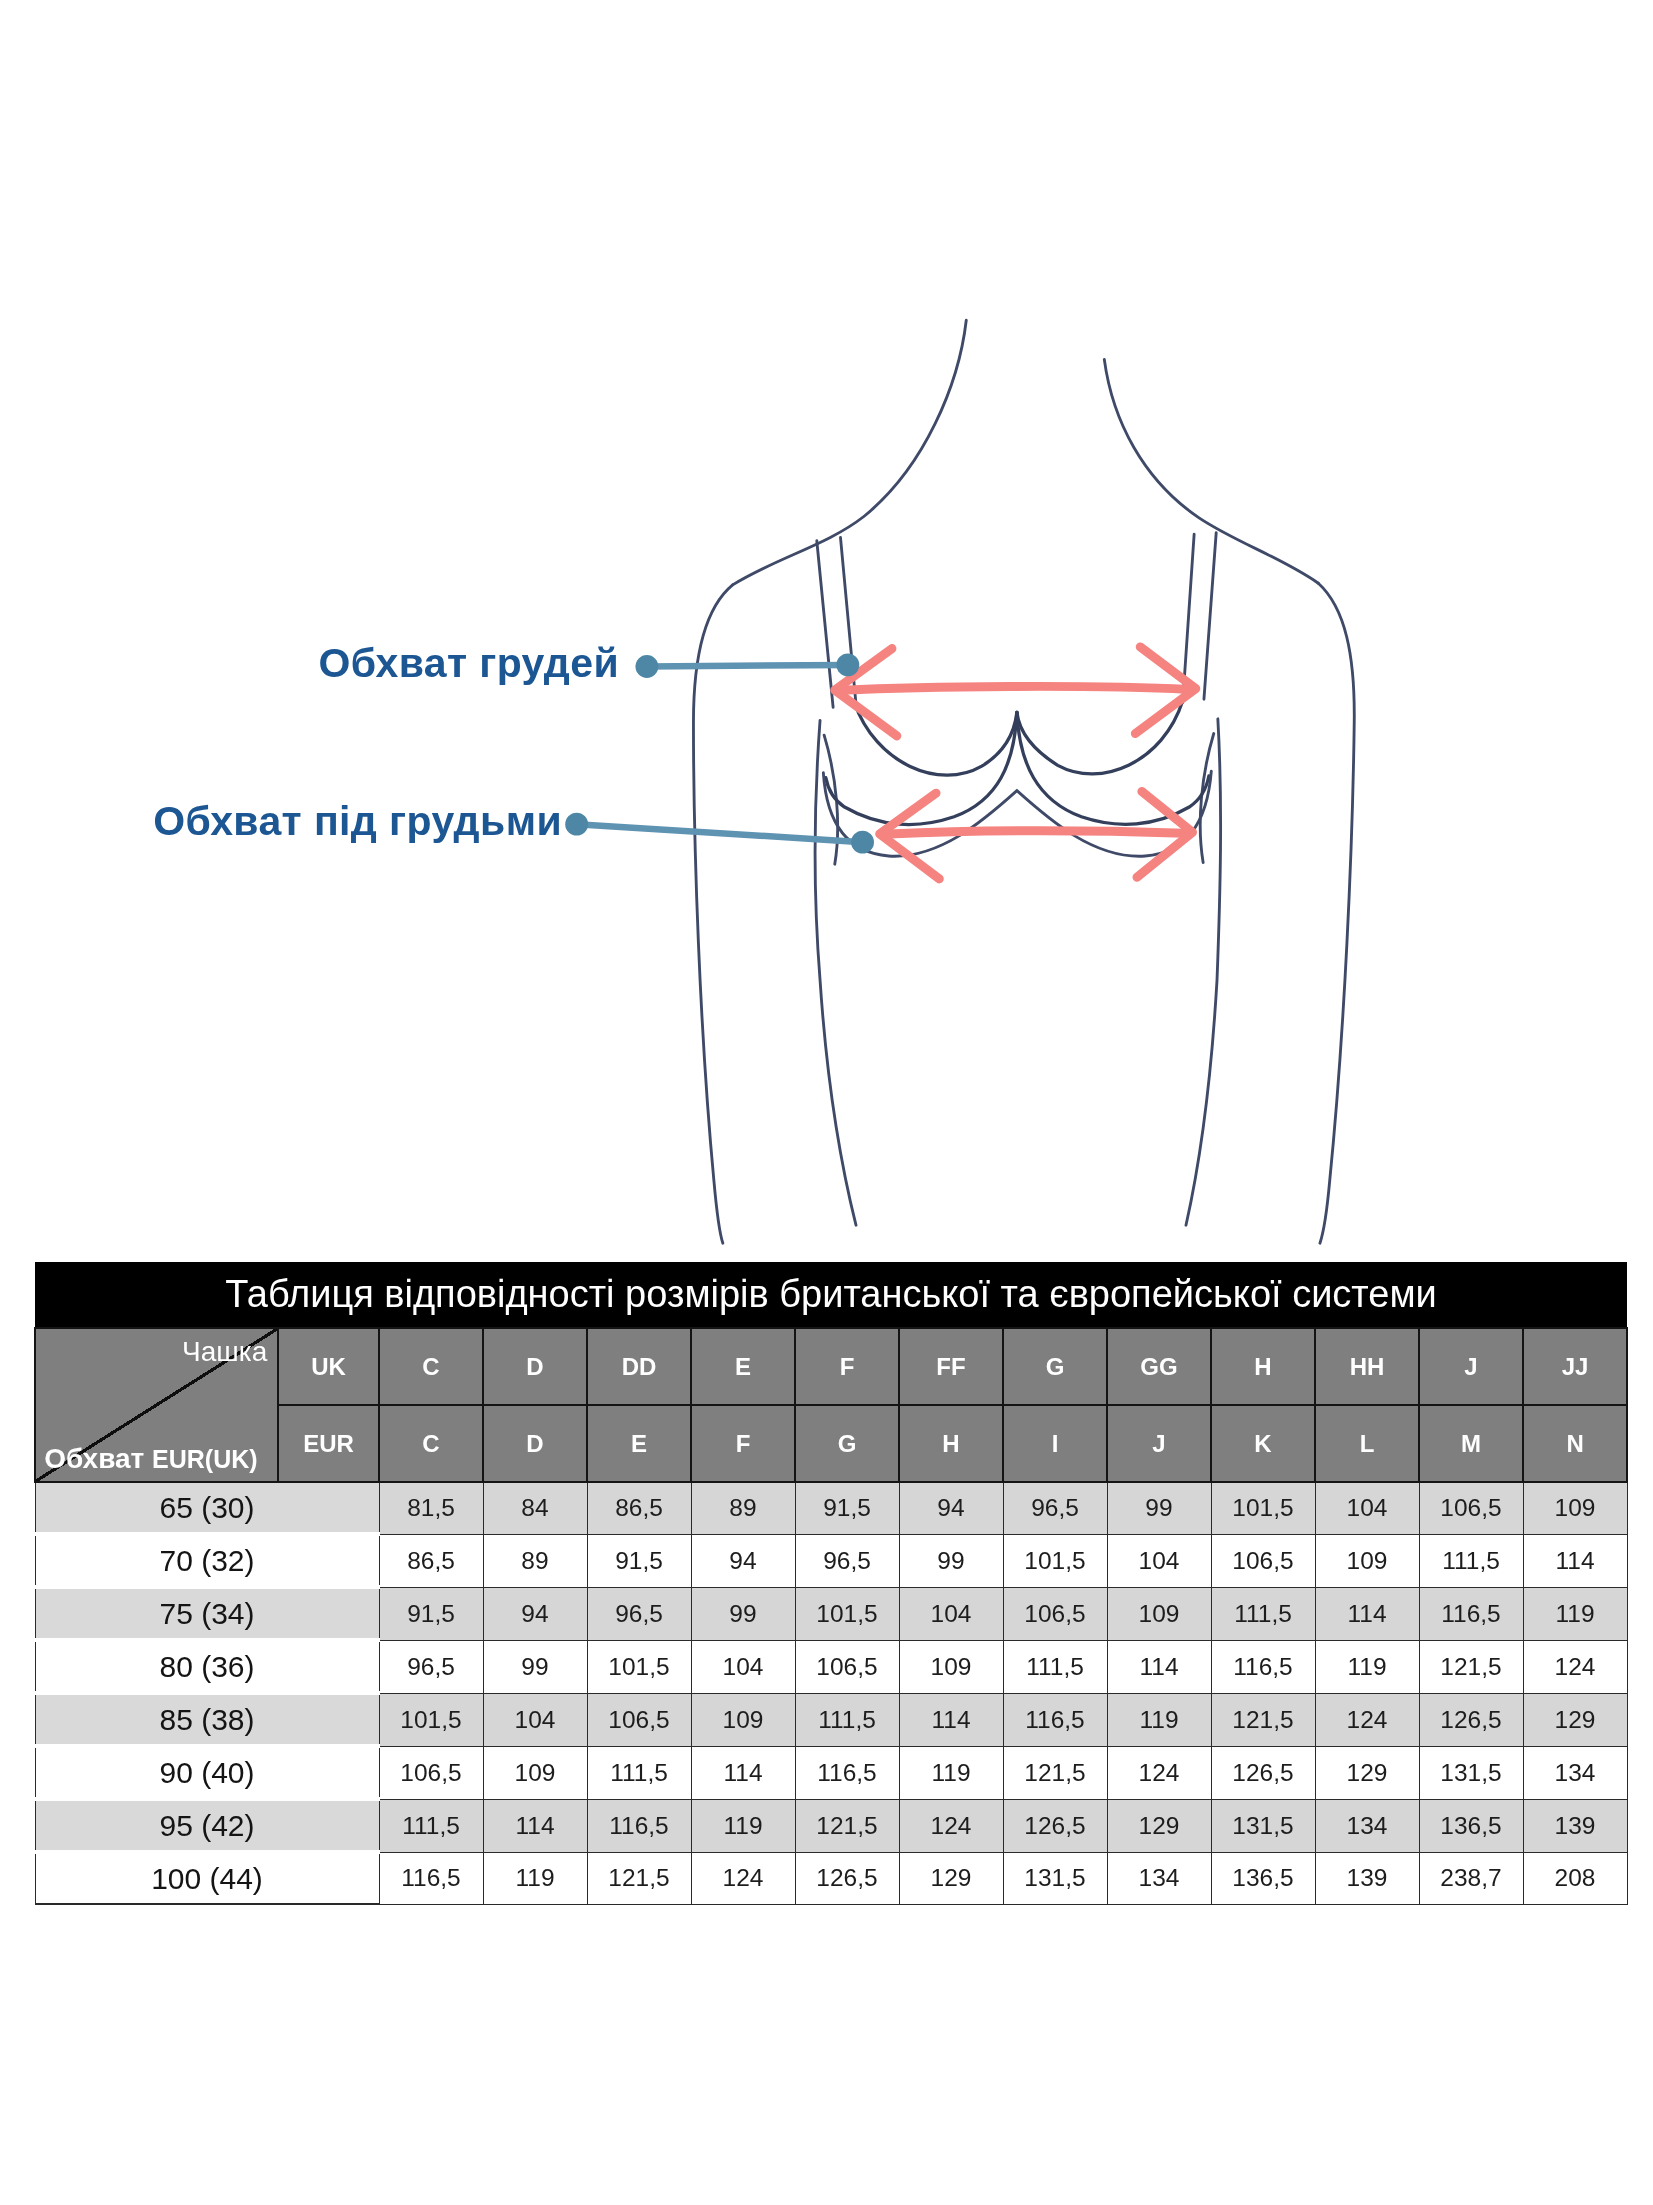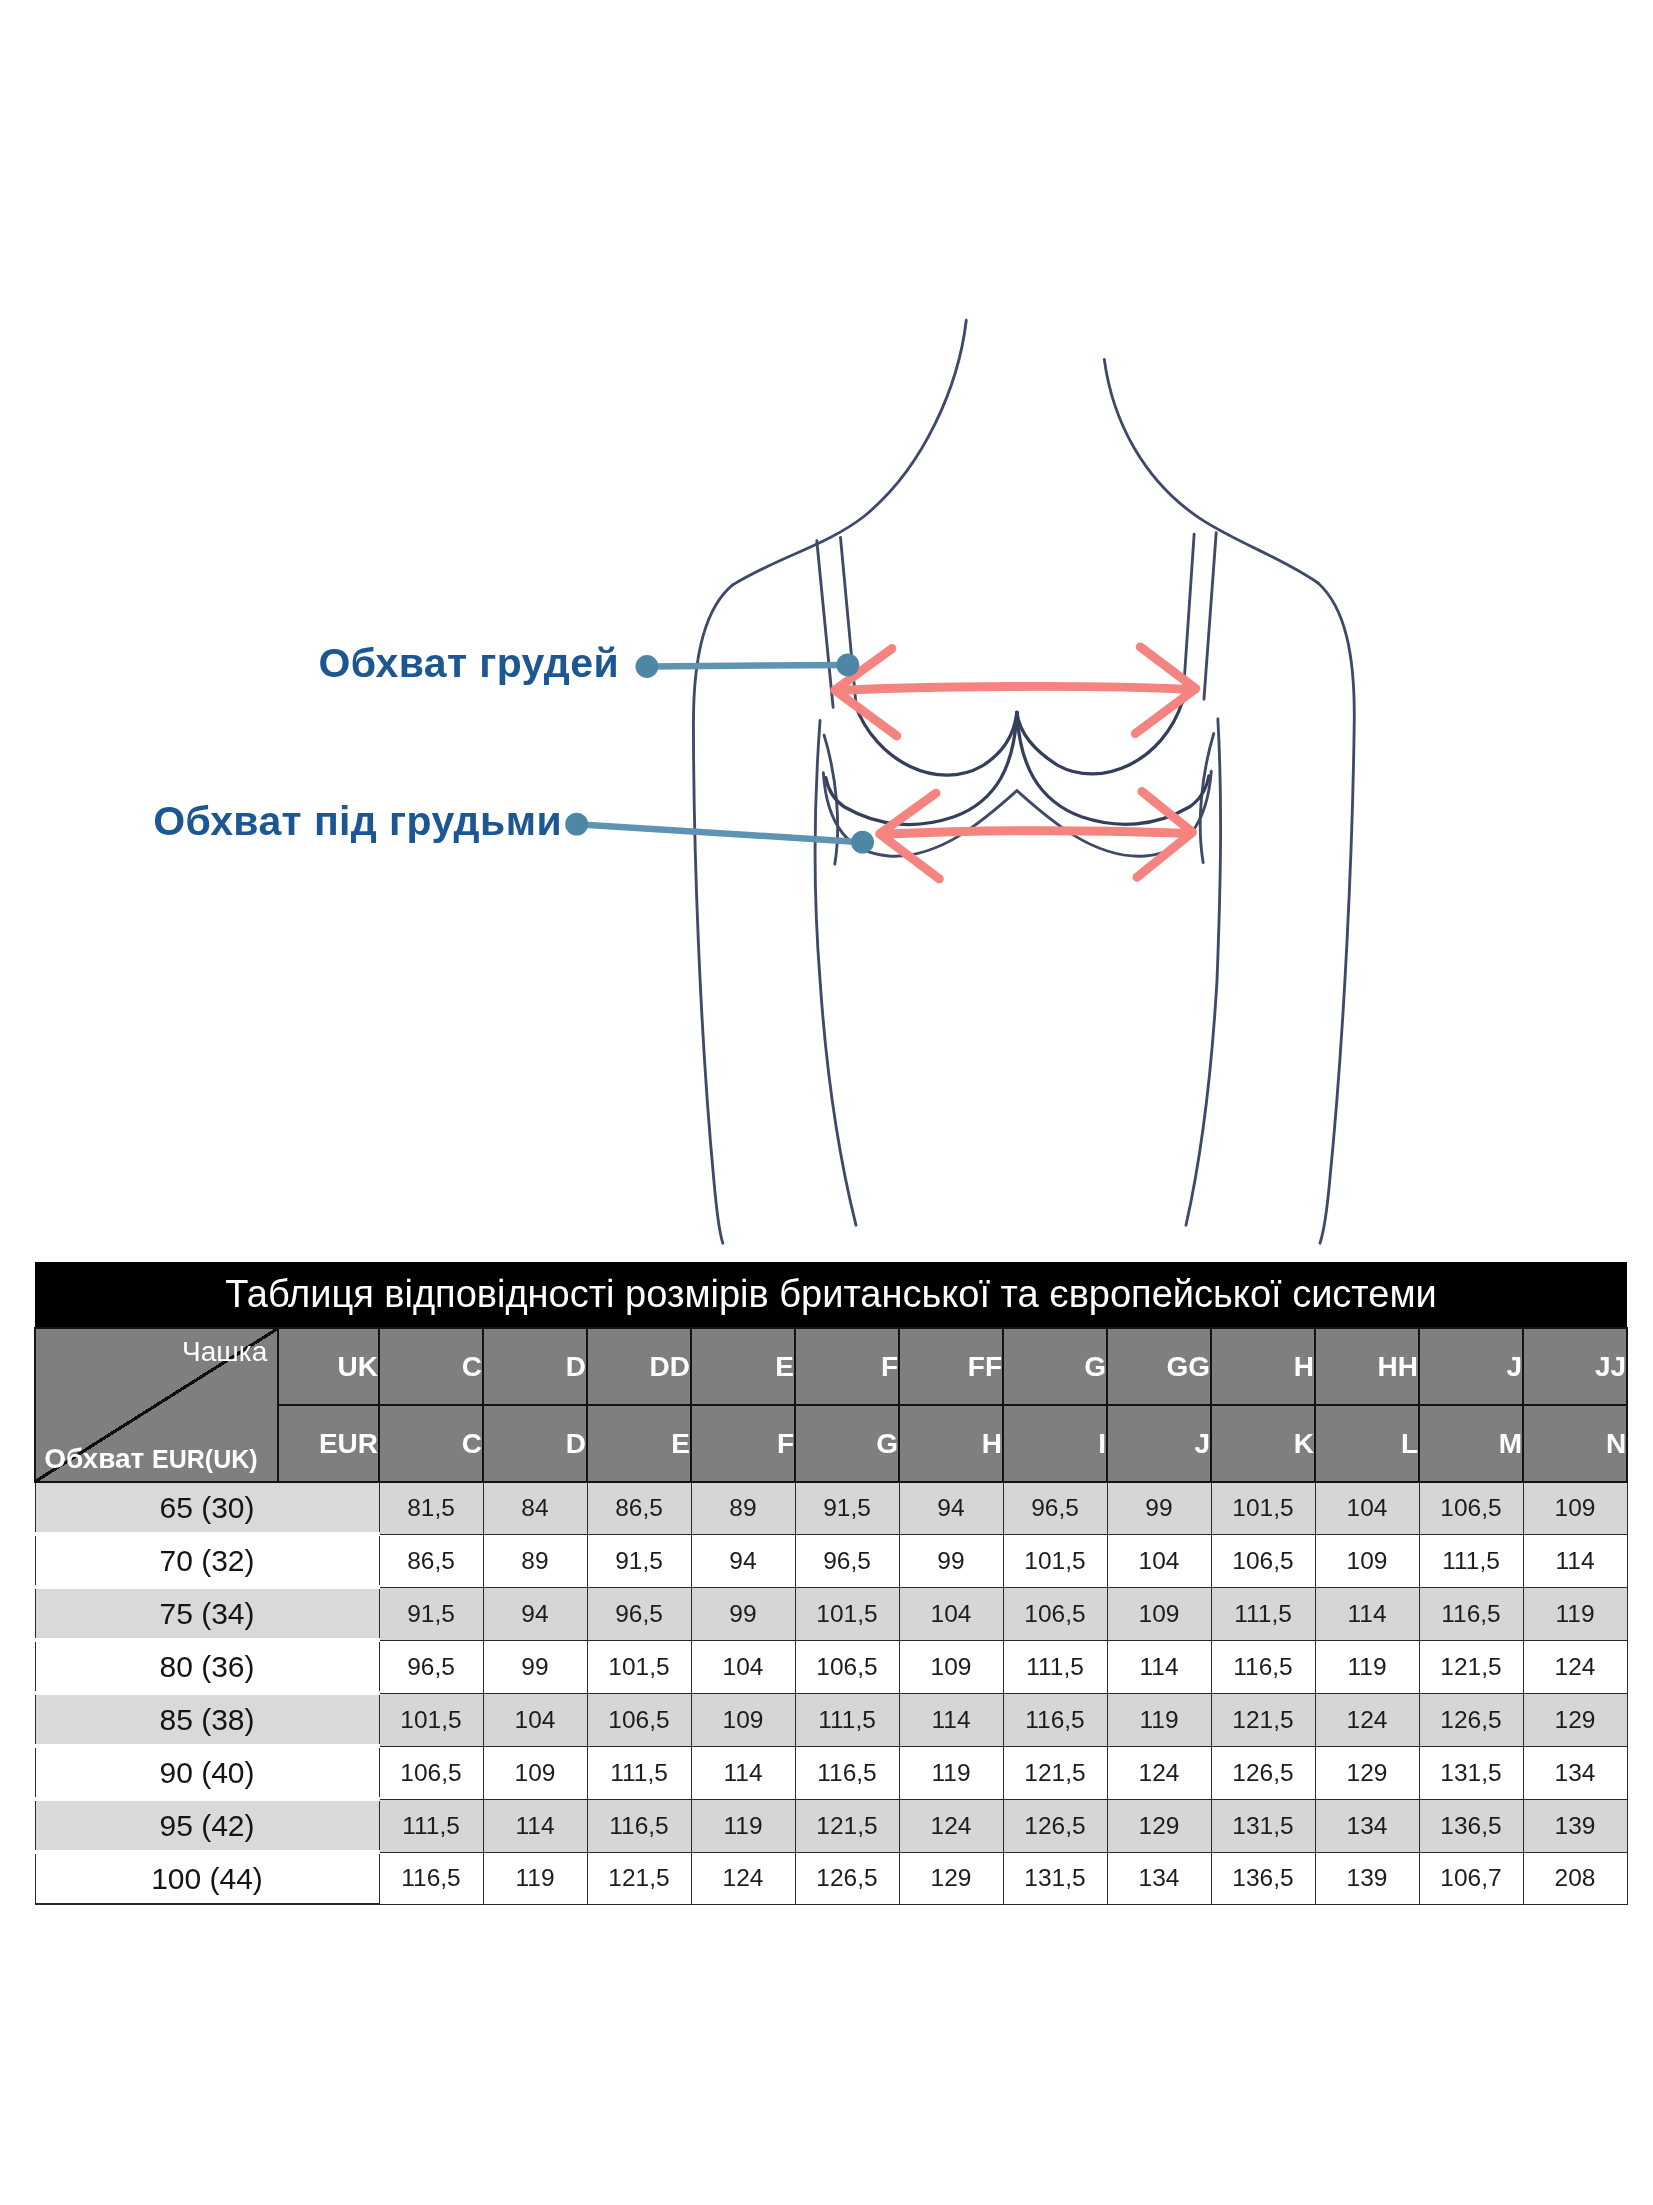--- a/index.html
+++ b/index.html
@@ -19,21 +19,21 @@
   
   .size-table-wrap{position:absolute;left:34px;top:1262px;width:1591px;}
   table.size-table{border-collapse:collapse;width:1591px;table-layout:fixed;}
   td,th{padding:0;}
   .title-cell{
     background:#000000;color:#ffffff;height:65px;text-align:center;
     font-size:38px;font-weight:500;letter-spacing:0px;
   }
   th.hdr{
     background:#7f7f7f;color:#ffffff;border:2.5px solid #141414;
-    font-size:28px;font-weight:700;height:75px;text-align:right;
+    font-size:24px;font-weight:700;height:75px;text-align:center;
   }
   th.corner{
     background-color:#7f7f7f;position:relative;border:2.5px solid #141414;
     background-image:linear-gradient(to bottom right,
       rgba(0,0,0,0) calc(50% - 1.6px), #0e0e0e calc(50% - 1.6px),
       #0e0e0e calc(50% + 1.6px), rgba(0,0,0,0) calc(50% + 1.6px));
   }
   .corner-top{position:absolute;top:6.5px;right:9.8px;font-size:28px;font-weight:400;color:#fff;}
   .corner-bottom{position:absolute;bottom:6.5px;left:8.2px;font-size:28px;font-weight:700;color:#fff;white-space:nowrap;}
   .corner-note{font-size:25px;font-weight:700;text-align:right;}
@@ -271,19 +271,19 @@
           <td class="value-cell" data-name="size-value-cell">116,5</td>
           <td class="value-cell" data-name="size-value-cell">119</td>
           <td class="value-cell" data-name="size-value-cell">121,5</td>
           <td class="value-cell" data-name="size-value-cell">124</td>
           <td class="value-cell" data-name="size-value-cell">126,5</td>
           <td class="value-cell" data-name="size-value-cell">129</td>
           <td class="value-cell" data-name="size-value-cell">131,5</td>
           <td class="value-cell" data-name="size-value-cell">134</td>
           <td class="value-cell" data-name="size-value-cell">136,5</td>
           <td class="value-cell" data-name="size-value-cell">139</td>
-          <td class="value-cell" data-name="size-value-cell">106,7</td>
+          <td class="value-cell" data-name="size-value-cell">238,7</td>
           <td class="value-cell" data-name="size-value-cell">208</td>
         </tr>
       </tbody>
   </table>
 </div>
 
 
 </body></html>

